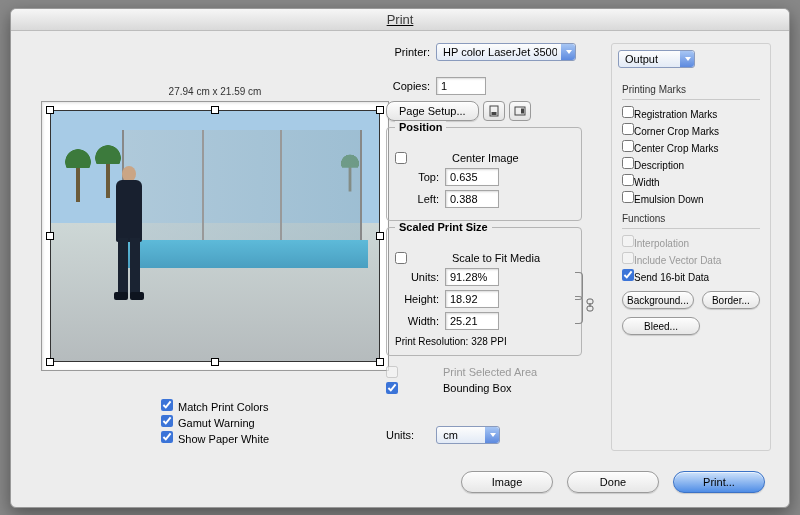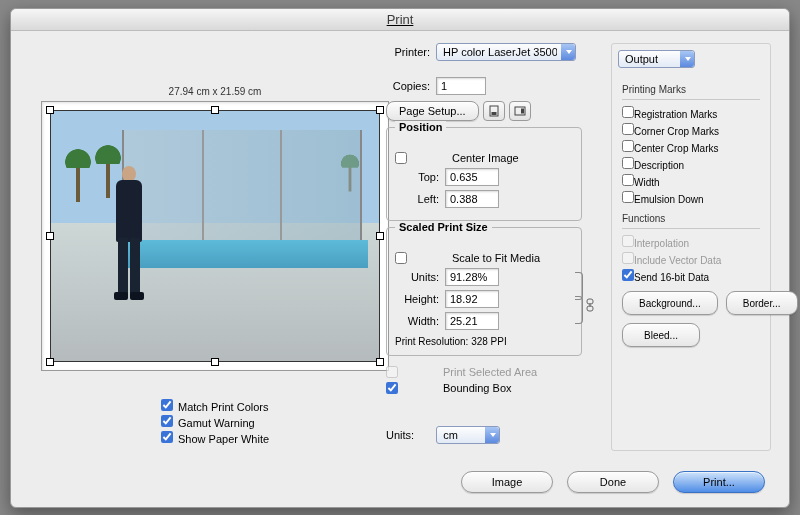--- a/index.html
+++ b/index.html
@@ -53,21 +53,21 @@
 .chain { position: absolute; right: -22px; width: 10px; height: 14px; }
 .res-line { margin-top: 6px; font-size: 10px; }
 .lower { margin-top: 10px; }
 .units-row { margin-top: 28px; display: flex; align-items: center; }
 .rhs { position: absolute; left: 600px; top: 12px; right: 18px; bottom: 56px; border: 1px solid #d0d0d0; border-radius: 3px; background: #eeeeee; padding: 32px 10px 10px 10px; }
 .rhs .sec-h { font-size: 10px; color: #333; margin: 8px 0 4px 0; }
 .hr { height: 1px; background: #c9c9c9; margin: 2px 0 6px 0; }
 .rhs-checks label { display: block; margin-bottom: 3px; font-size: 10px; }
 .rhs .sel-wrap.top { position: absolute; top: 6px; left: 6px; }
 .btnrow { display: flex; gap: 8px; margin-top: 8px; }
-.btnrow .pushbtn { flex: 1; font-size: 10px; padding: 0 16px; height: 24px; border-radius: 9px; }
+.btnrow .pushbtn { flex: 1; font-size: 10px; padding: 0 4px; height: 18px; border-radius: 9px; }
 .footer { position: absolute; right: 24px; bottom: 14px; display: flex; gap: 14px; }
 .footer .pushbtn { width: 92px; height: 22px; border-radius: 11px; }
 .footer .primary { background: linear-gradient(#cfe3fb,#4f8de6); border-color: #3b72c6; color: #000; }
 input[type=checkbox] { width: 12px; height: 12px; }
 .blue-check { accent-color: #3b74d8; }
 </style>
 </head>
 <body>
 
 <div class="window">

